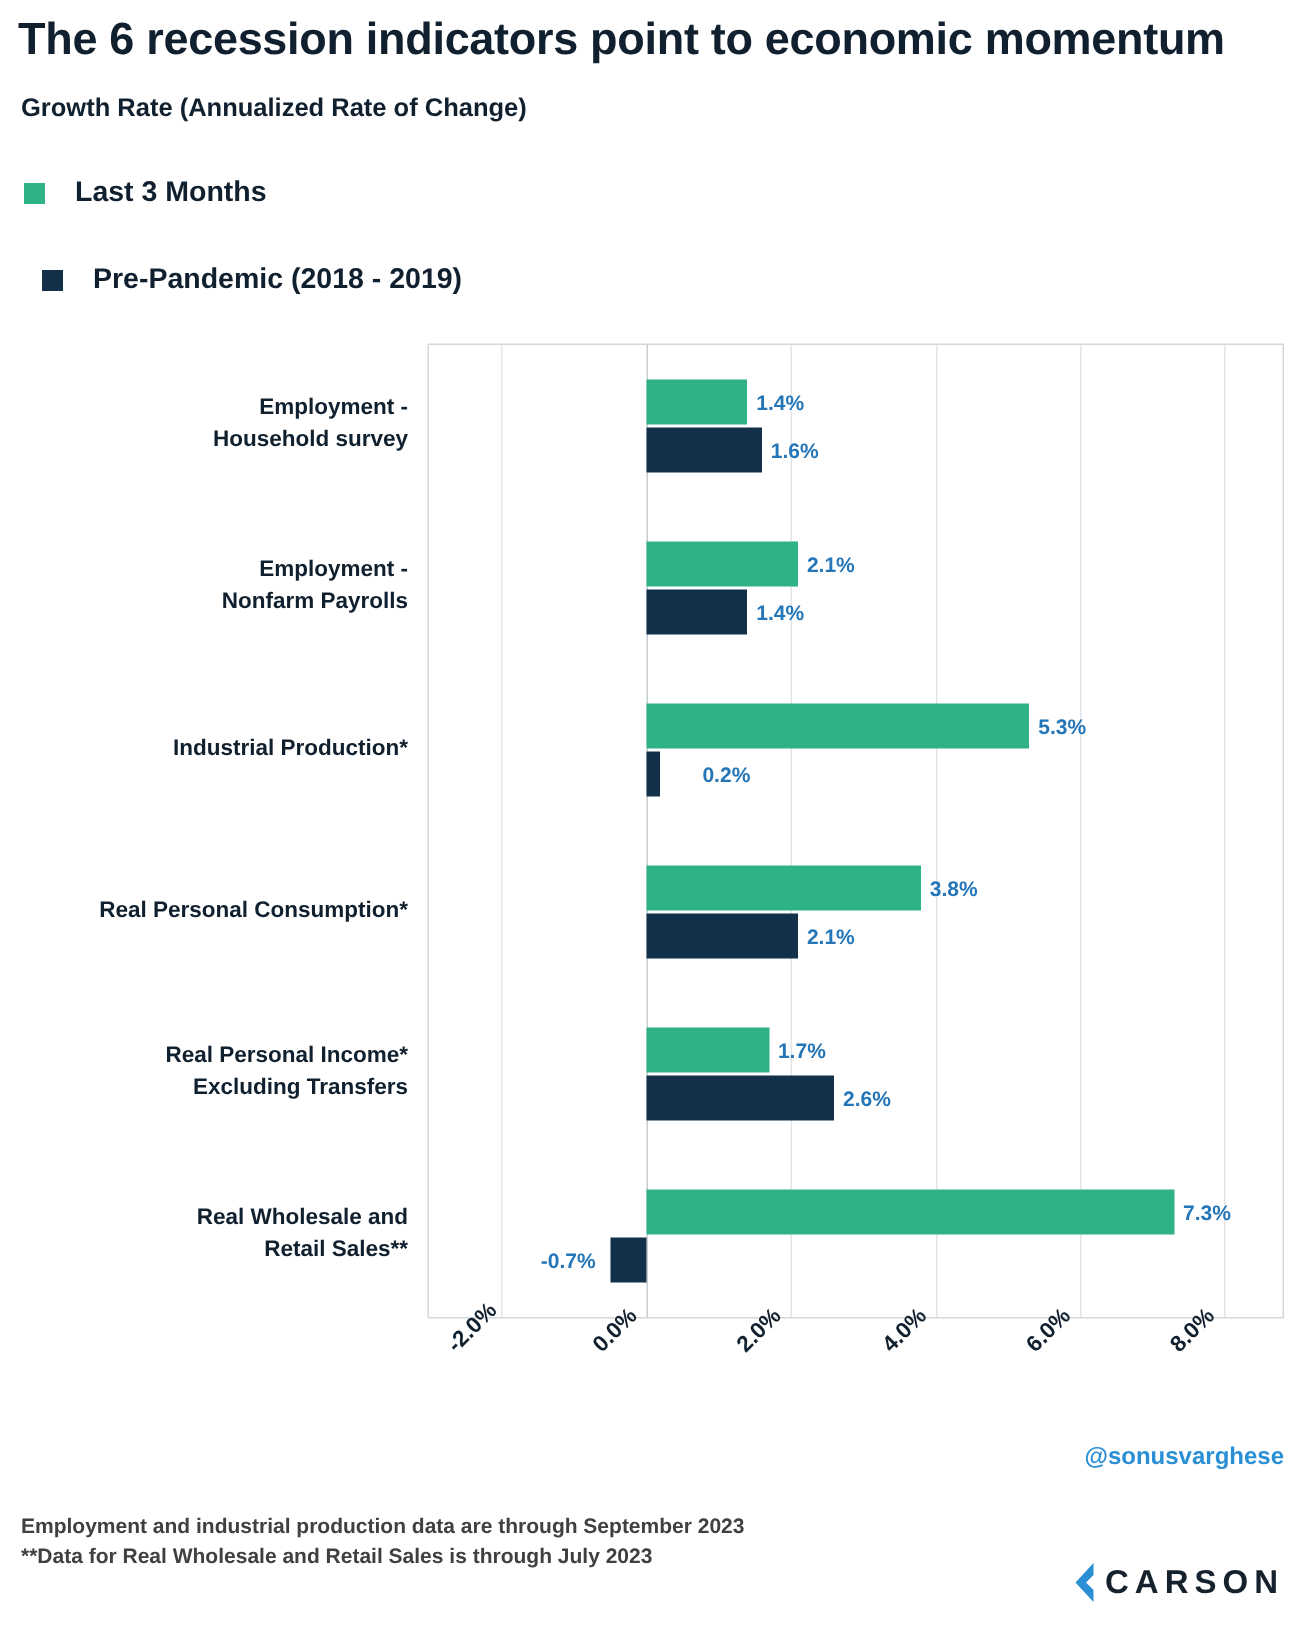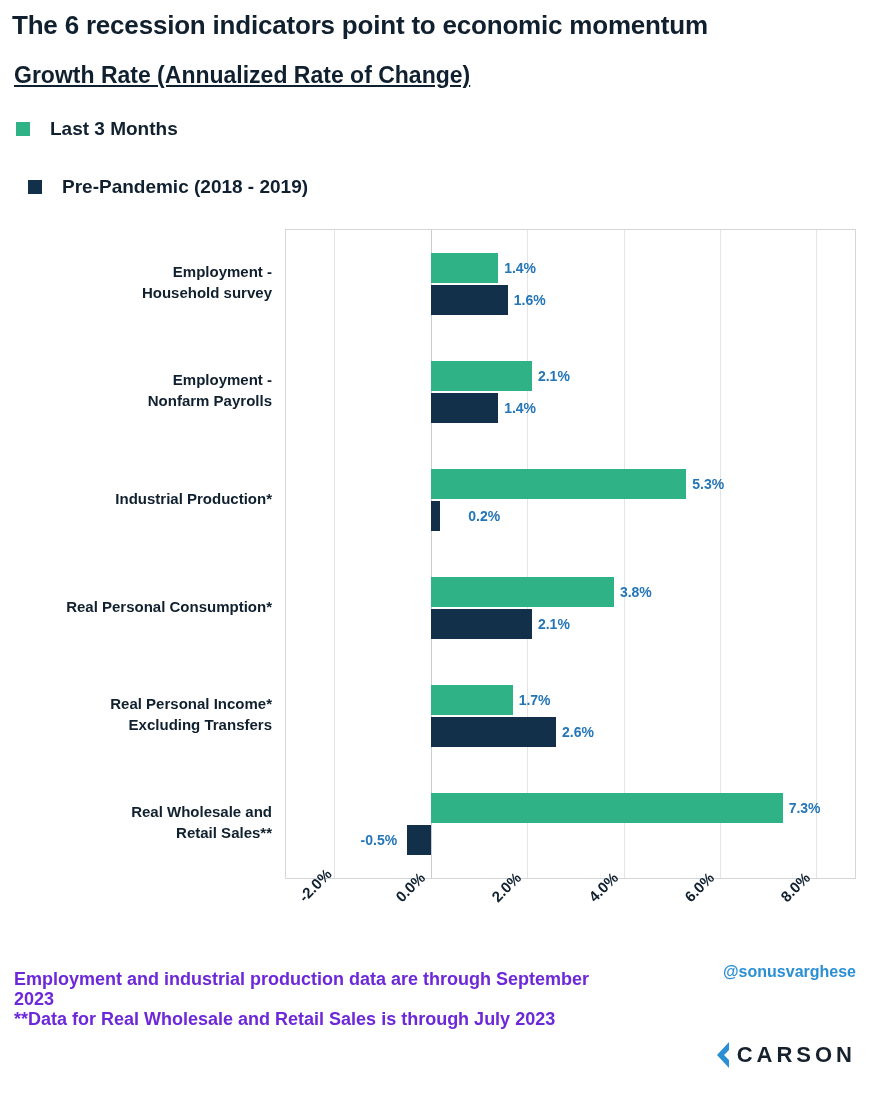--- a/index.html
+++ b/index.html
@@ -17,33 +17,32 @@
   }
   .page {
     position: relative;
     width: 870px;
     height: 1100px;
   }
   .title {
     position: absolute;
     left: 12px;
     top: 10px;
-    font-size: 26px;
+    font-size: 30px;
     font-weight: bold;
     color: #10202f;
     letter-spacing: -0.2px;
   }
   .subtitle {
     position: absolute;
     left: 14px;
     top: 62px;
-    font-size: 23px;
-    font-weight: bold;
-    color: #10202f;
-    text-decoration: underline;
+    font-size: 17px;
+    font-weight: bold;
+    color: #10202f;
   }
   .legend-item {
     position: absolute;
     display: flex;
     align-items: center;
     gap: 20px;
   }
   .legend-1 { left: 16px; top: 118px; }
   .legend-2 { left: 28px; top: 176px; }
   .legend-swatch {
@@ -127,24 +126,24 @@
     position: absolute;
     right: 14px;
     top: 963px;
     font-size: 16px;
     font-weight: bold;
     color: #2a8fd4;
   }
   .notes {
     position: absolute;
     left: 14px;
-    top: 969px;
-    font-size: 18px;
-    font-weight: bold;
-    color: #6d28d9;
+    top: 1007px;
+    font-size: 14px;
+    font-weight: bold;
+    color: #404040;
     line-height: 20px;
     width: 600px;
   }
   .logo {
     position: absolute;
     right: 14px;
     top: 1040px;
     display: flex;
     align-items: center;
     gap: 0;
@@ -200,21 +199,21 @@
       <div class="bar-value" style="top: 347px; left: 333.898px;">3.8%</div>
       <div class="bar" style="left: 144.661px; width: 101.263px; top: 379px; background: rgb(18, 48, 74);"></div>
       <div class="bar-value" style="top: 379px; left: 251.924px;">2.1%</div>
       <div class="bar" style="left: 144.661px; width: 81.9746px; top: 455px; background: rgb(46, 178, 134);"></div>
       <div class="bar-value" style="top: 455px; left: 232.636px;">1.7%</div>
       <div class="bar" style="left: 144.661px; width: 125.373px; top: 487px; background: rgb(18, 48, 74);"></div>
       <div class="bar-value" style="top: 487px; left: 276.034px;">2.6%</div>
       <div class="bar" style="left: 144.661px; width: 352.008px; top: 563px; background: rgb(46, 178, 134);"></div>
       <div class="bar-value" style="top: 563px; left: 502.669px;">7.3%</div>
       <div class="bar" style="left: 120.551px; width: 24.1102px; top: 595px; background: rgb(18, 48, 74);"></div>
-      <div class="bar-value" style="top: 595px; left: 74.5508px;">-0.5%</div>
+      <div class="bar-value" style="top: 595px; left: 74.5508px;">-0.7%</div>
     </div>
   <div id="cat-labels">
       <div class="cat-label" style="top: 261px;">
         <div>Employment -</div>
         <div>Household survey</div>
       </div>
       <div class="cat-label" style="top: 369px;">
         <div>Employment -</div>
         <div>Nonfarm Payrolls</div>
       </div>

